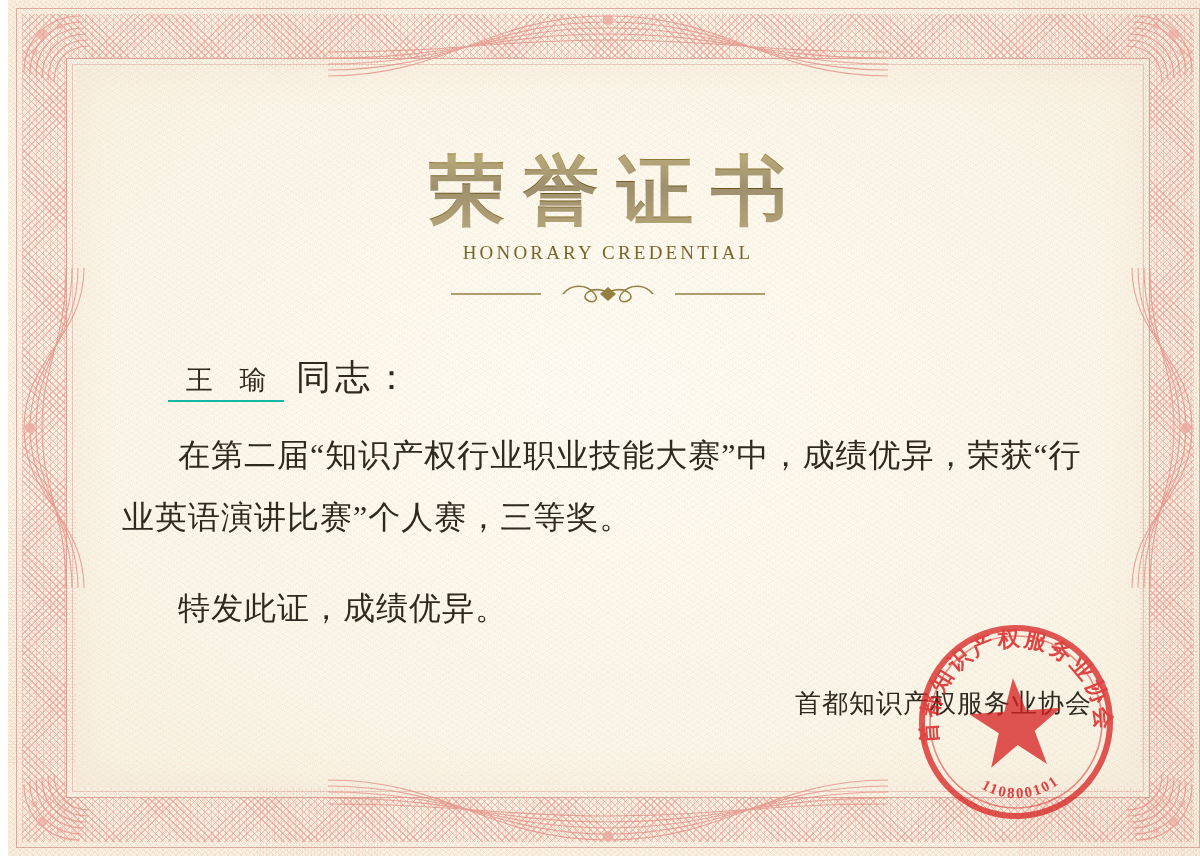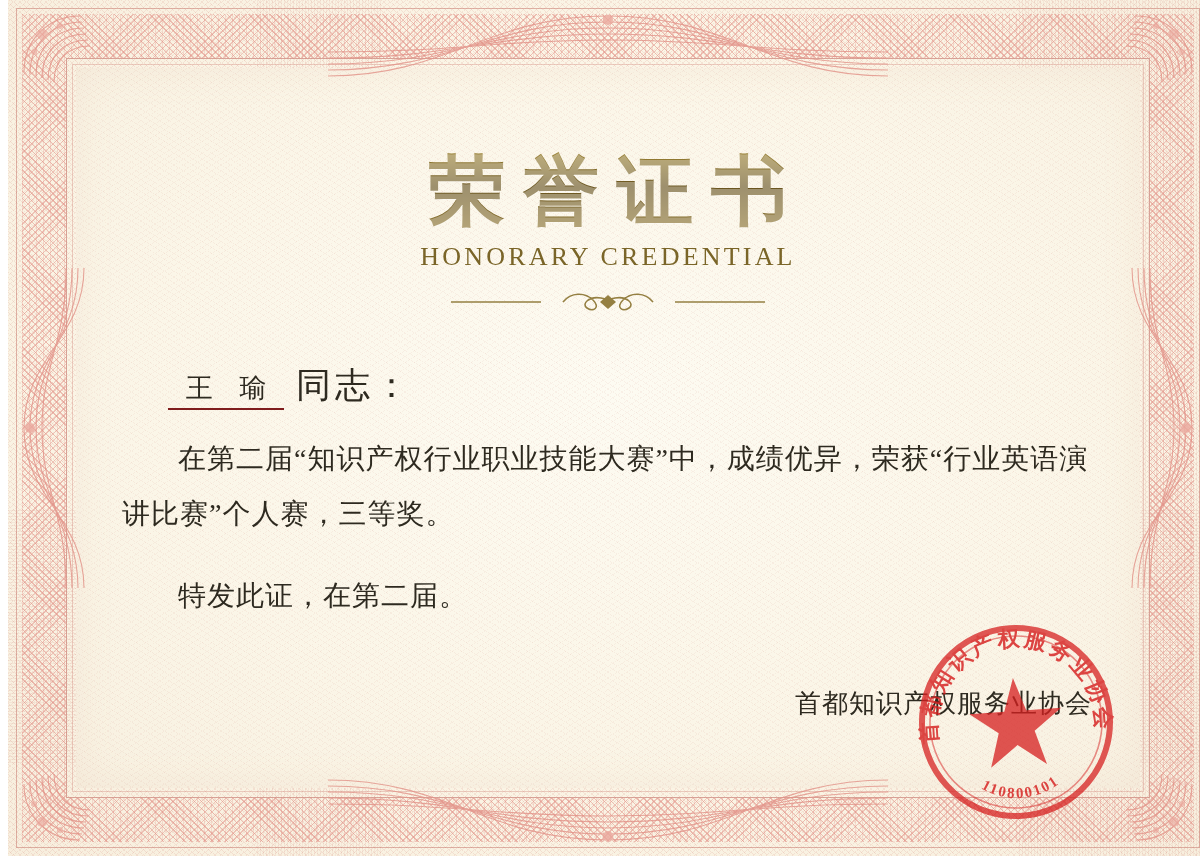--- a/index.html
+++ b/index.html
@@ -132,21 +132,21 @@
     background: linear-gradient(180deg, #9d8436 0%, #6a5520 45%, #8e7530 100%);
     -webkit-background-clip: text;
     background-clip: text;
     -webkit-text-fill-color: transparent;
     text-shadow: 0 1px 0 rgba(255,255,255,0.35);
     font-family: "Liberation Serif", "DejaVu Serif", serif;
     line-height: 1.08;
   }
   .title-en {
     margin-top: 10px;
-    font-size: 26px;
+    font-size: 19px;
     letter-spacing: 3.2px;
     color: #7a6528;
     font-family: "Liberation Serif", "DejaVu Serif", serif;
   }
   .divider {
     margin: 16px auto 0;
     width: 330px;
     height: 28px;
     opacity: 0.9;
   }
@@ -160,32 +160,32 @@
     padding-left: 60px;
     display: flex;
     align-items: baseline;
   }
   .recipient-name {
     display: inline-block;
     min-width: 116px;
     text-align: center;
     letter-spacing: 10px;
     text-indent: 10px;
-    border-bottom: 2px solid #7f1d1d;
+    border-bottom: 2px solid #14b8a6;
     padding-bottom: 2px;
     font-size: 27px;
   }
   .recipient-suffix {
     margin-left: 12px;
     letter-spacing: 4px;
     font-size: 35px;
   }
 
   .para {
-    font-size: 28px;
+    font-size: 32px;
     line-height: 1.95;
     letter-spacing: 1px;
     margin-top: 22px;
     text-indent: 56px;
     padding: 0 14px;
   }
   .para.second {
     margin-top: 28px;
   }
 
@@ -370,21 +370,21 @@
       </div>
     </div>
 
     <div class="body-block">
       <div class="recipient-line">
         <span class="recipient-name">王 瑜</span>
         <span class="recipient-suffix">同志：</span>
       </div>
 
       <div class="para">在第二届“知识产权行业职业技能大赛”中，成绩优异，荣获“行业英语演讲比赛”个人赛，三等奖。</div>
-      <div class="para second">特发此证，在第二届。</div>
+      <div class="para second">特发此证，成绩优异。</div>
     </div>
 
     <div class="signature">
       <div>首都知识产权服务业协会</div>
     </div>
   </div>
 
   <div class="seal">
     <svg width="212" height="212" viewBox="0 0 212 212">
       <defs>

